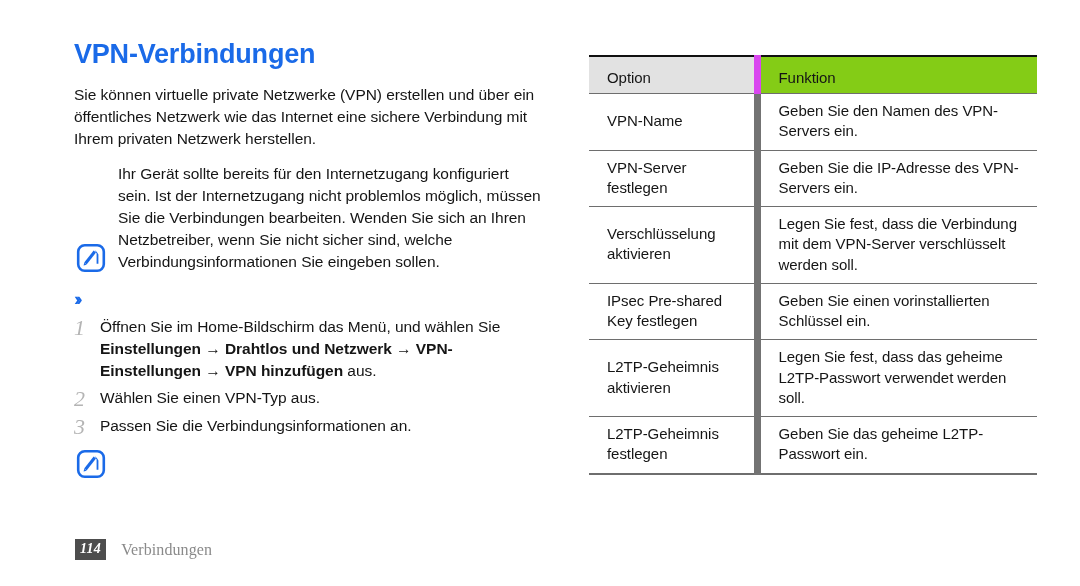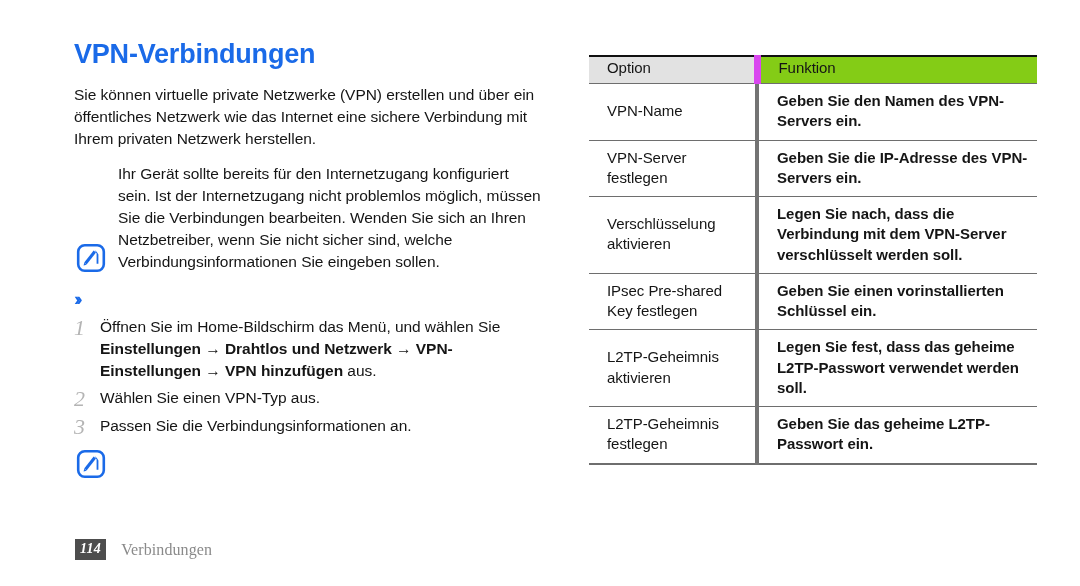--- a/index.html
+++ b/index.html
@@ -132,43 +132,42 @@
     border-bottom: 2px solid #6e6e6e;
   }
   table.opt-table col.c1 { width: 168px; }
   table.opt-table col.c2 { width: 280px; }
 
   table.opt-table th {
     font-weight: normal;
     text-align: left;
     font-size: 15px;
     color: #151515;
-    padding: 2px 0 7px 18px;
+    padding: 12px 0 7px 18px;
     letter-spacing: -0.05px;
     height: 17px;
   }
   th.th-option { background: #e2e2e2; }
   th.th-funktion {
     background: #84cc16;
     border-left: 7px solid #d946ef;
   }
 
   table.opt-table td {
     font-size: 15px;
     line-height: 1.35;
     color: #151515;
     vertical-align: middle;
     padding: 7px 10px 8px 18px;
     border-top: 1px solid #6e6e6e;
     letter-spacing: -0.05px;
   }
   table.opt-table td.col-func {
-    border-left: 4px solid #737373;
+    border-left: 7px solid #737373;
     padding-right: 4px;
-    font-weight: bold;
   }
 
   
   .footer {
     position: absolute;
     left: 58px;
     bottom: 26px;
     display: flex;
     align-items: center;
     gap: 15px;
@@ -262,21 +261,21 @@
           <tr>
             <td class="col-opt">VPN-Name</td>
             <td class="col-func">Geben Sie den Namen des VPN-Servers ein.</td>
           </tr>
           <tr>
             <td class="col-opt">VPN-Server festlegen</td>
             <td class="col-func">Geben Sie die IP-Adresse des VPN-Servers ein.</td>
           </tr>
           <tr>
             <td class="col-opt">Verschlüsselung aktivieren</td>
-            <td class="col-func">Legen Sie nach, dass die Verbindung mit dem VPN-Server verschlüsselt werden soll.</td>
+            <td class="col-func">Legen Sie fest, dass die Verbindung mit dem VPN-Server verschlüsselt werden soll.</td>
           </tr>
           <tr>
             <td class="col-opt">IPsec Pre-shared Key festlegen</td>
             <td class="col-func">Geben Sie einen vorinstallierten Schlüssel ein.</td>
           </tr>
           <tr>
             <td class="col-opt">L2TP-Geheimnis aktivieren</td>
             <td class="col-func">Legen Sie fest, dass das geheime L2TP-Passwort verwendet werden soll.</td>
           </tr>
           <tr>

